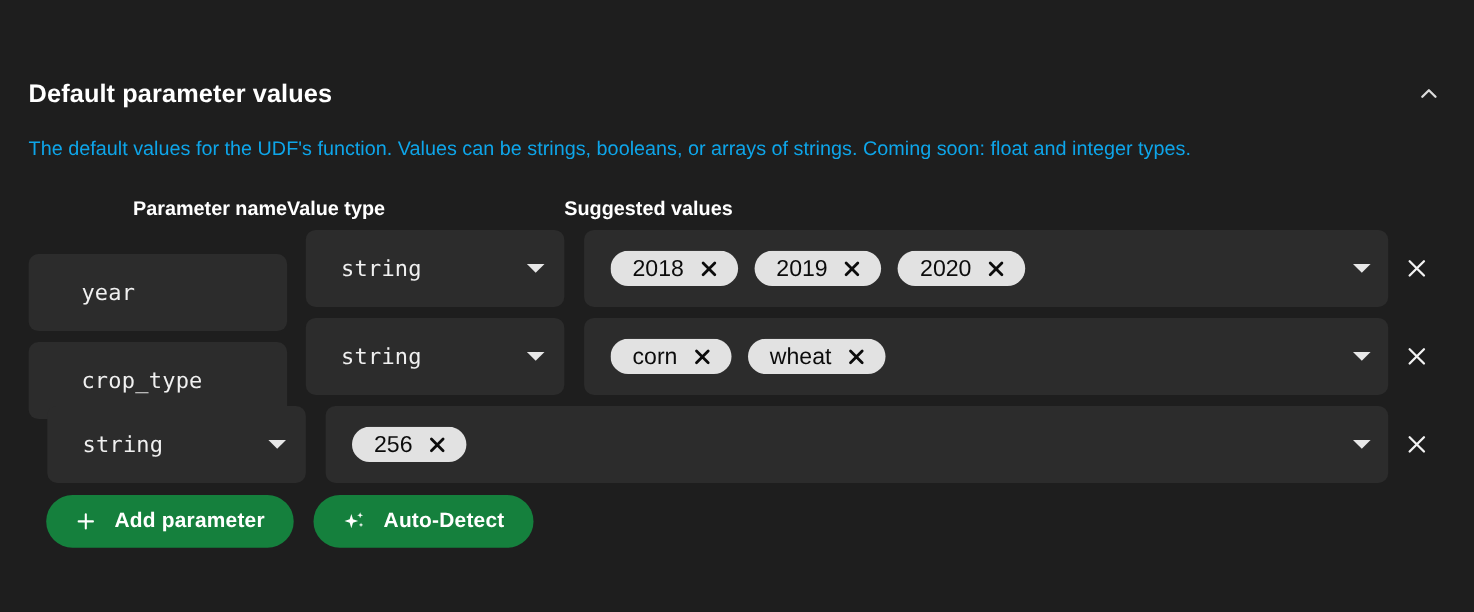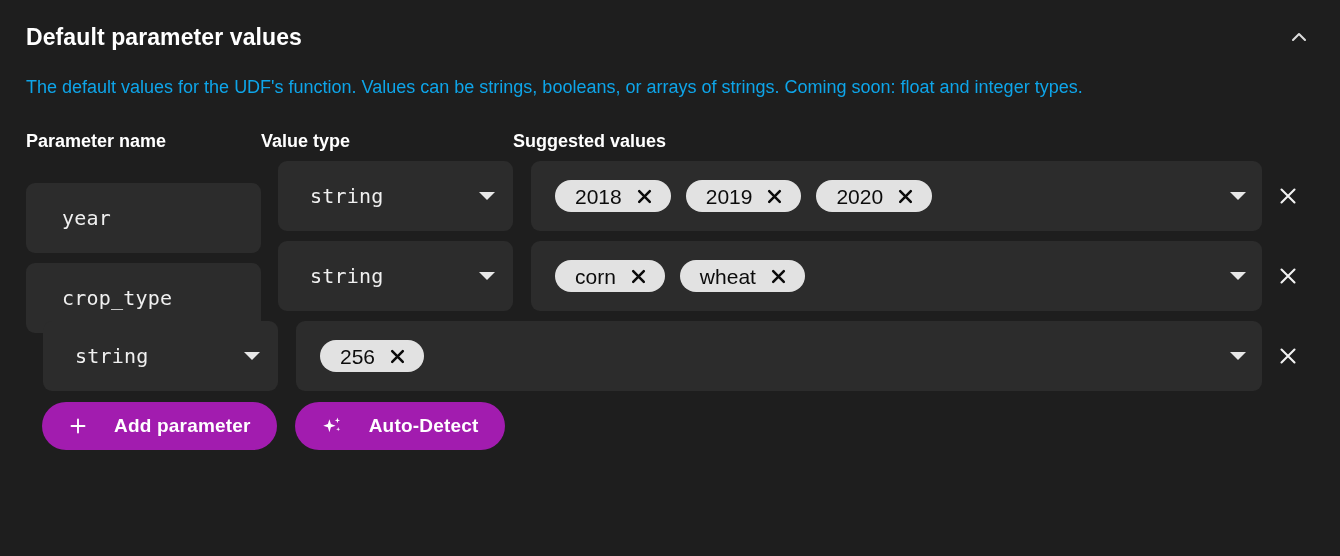--- a/index.html
+++ b/index.html
@@ -23,20 +23,21 @@
     height: 556px;
     background: #1e1e1e;
     padding: 22px 26px 0 26px;
   }
 
   
   .panel-header {
     display: flex;
     align-items: flex-start;
     justify-content: space-between;
+    margin-top: 48px;
   }
 
   .panel-title {
     font-size: 23px;
     font-weight: bold;
     letter-spacing: 0.1px;
     line-height: 30px;
     color: #ffffff;
   }
 
@@ -62,21 +63,21 @@
   }
 
   
   .col-headers {
     display: flex;
     margin-top: 28px;
     font-size: 18px;
     font-weight: bold;
     color: #ffffff;
   }
-  .ch-name   { width: 235px; flex: none; }
+  .ch-name   { width: 235px; flex: none; text-align: right; }
   .ch-type   { width: 252px; flex: none; }
   .ch-values { flex: 1 1 auto; }
 
   
   .rows { margin-top: 9px; }
 
   .param-row {
     display: flex;
     align-items: center;
     height: 70px;
@@ -87,21 +88,21 @@
     background: #2c2c2c;
     border-radius: 9px;
     height: 70px;
     display: flex;
     align-items: center;
   }
 
   .field-name {
     width: 235px;
     flex: none;
-    padding: 0 18px 0 36px;
+    padding: 0 18px 0 48px;
     font-family: "DejaVu Sans Mono", "Liberation Mono", monospace;
     font-size: 20px;
     color: #f0f0f0;
     letter-spacing: 0.2px;
     overflow: hidden;
     white-space: nowrap;
     margin-top: 44px;
   }
 
   .field-type {
@@ -184,22 +185,22 @@
   .actions {
     display: flex;
     gap: 18px;
     margin-top: 11px;
     padding-left: 16px;
   }
 
   .action-btn {
     display: inline-flex;
     align-items: center;
-    gap: 26px;
-    background: #a21caf;
+    gap: 16px;
+    background: #15803d;
     border: none;
     border-radius: 999px;
     height: 48px;
     padding: 0 26px;
     color: #ffffff;
     font-family: "Liberation Sans", sans-serif;
     font-size: 19px;
     font-weight: bold;
     letter-spacing: 0.2px;
     cursor: pointer;

